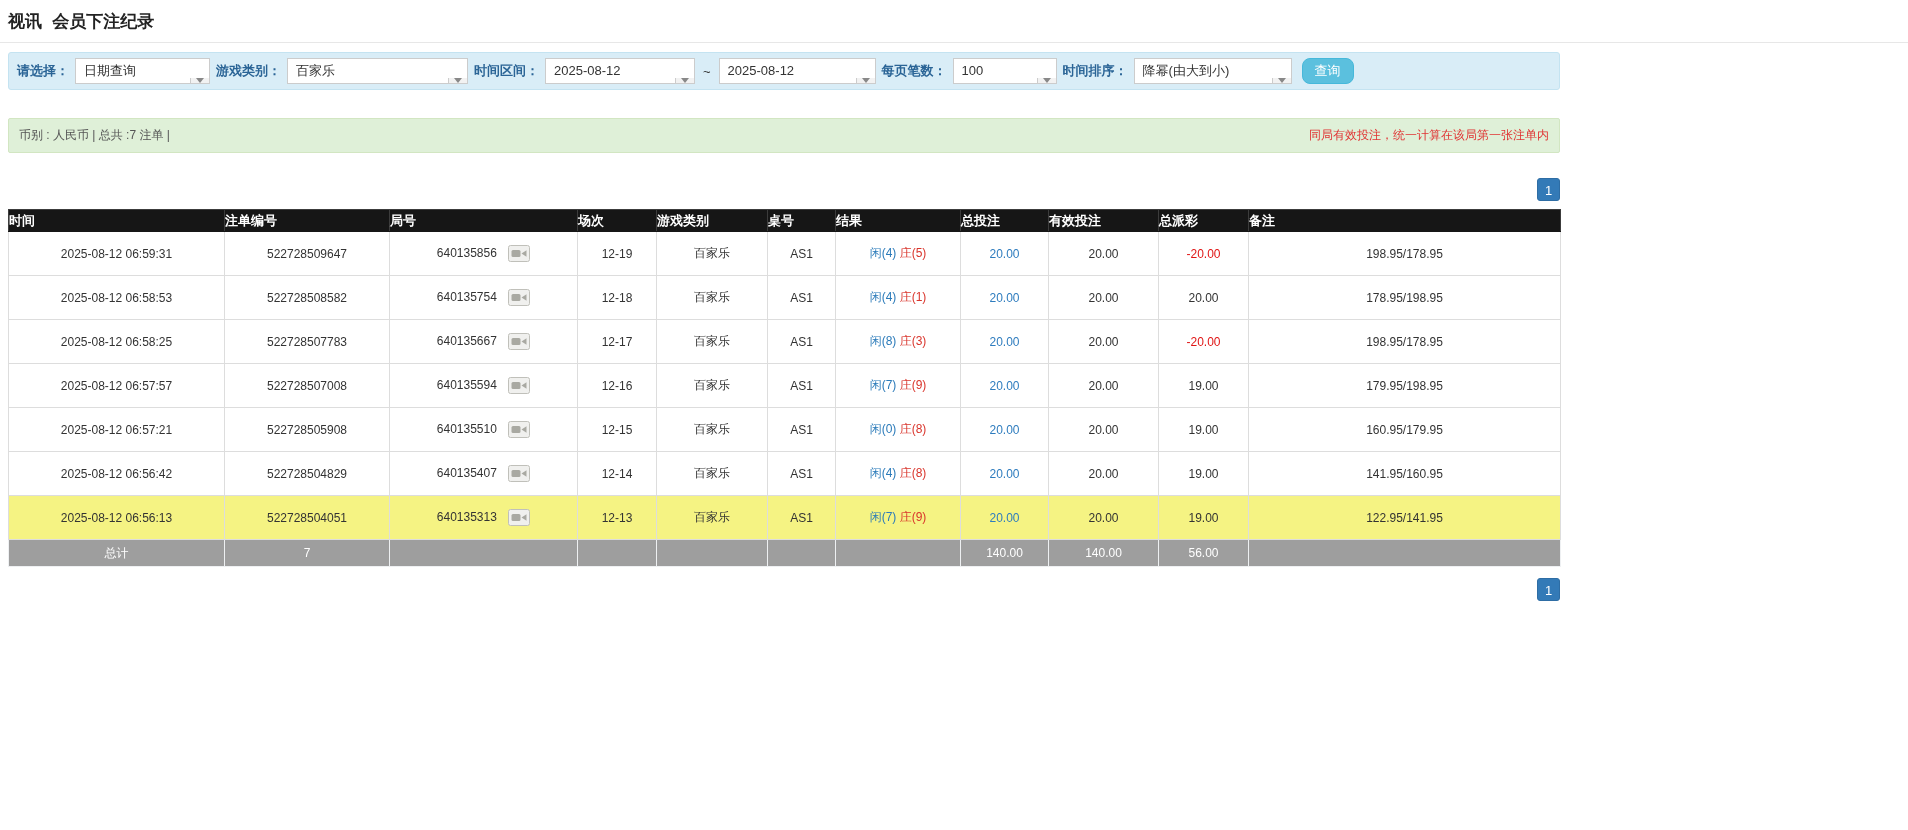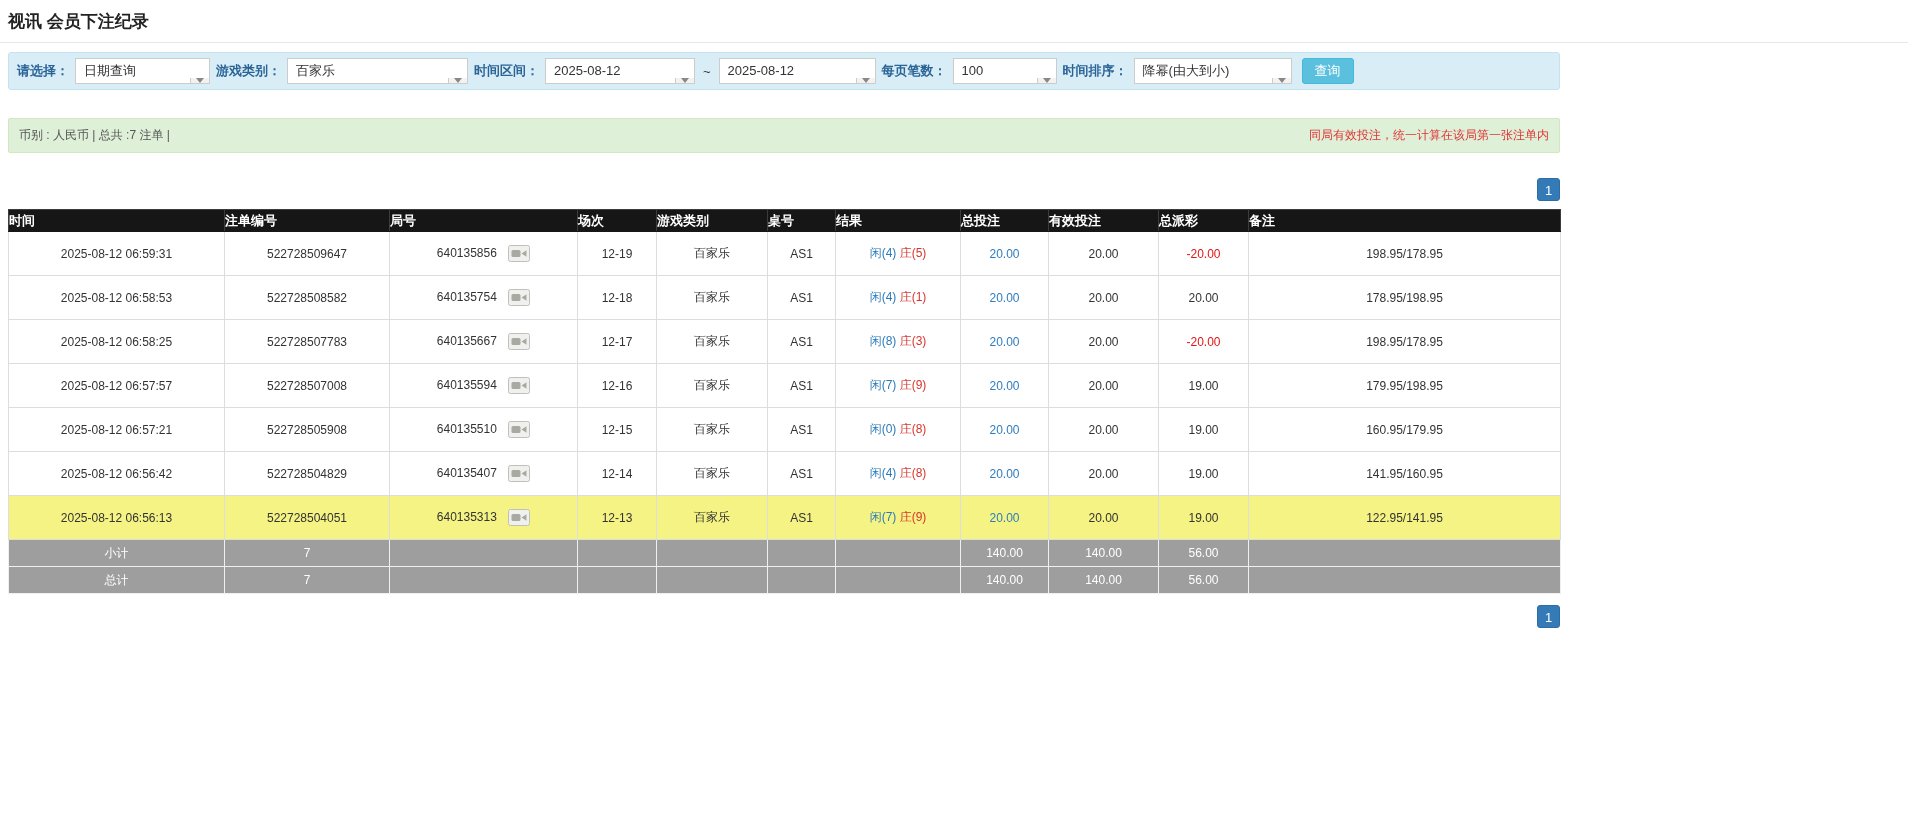--- a/index.html
+++ b/index.html
@@ -11,20 +11,21 @@
     min-width: 1908px;
   }
   .page-header {
     padding: 10px 8px 9px 8px;
     border-bottom: 1px solid #e7e7e7;
   }
   .page-header h1 {
     font-size: 17px;
     font-weight: bold;
     color: #222;
+    font-family: Liberation Mono, monospace;
   }
   .content { width: 1552px; margin: 2px 8px; }
 
   
   .filter-bar {
     margin-top: 9px;
     background: #d9edf7;
     border: 1px solid #c4e3f1;
     border-radius: 3px;
     padding: 5px 8px;
@@ -78,21 +79,21 @@
   .w-size   { width: 104px; }
   .w-sort   { width: 158px; }
   .tilde { color: #333; font-size: 13px; padding: 0 2px; }
   .search-btn {
     background: #5bc0de;
     border: 1px solid #46b8da;
     color: #fff;
     font-size: 13px;
     height: 26px;
     padding: 0 12px;
-    border-radius: 3px;
+    border-radius: 8px;
     cursor: pointer;
     margin-left: 4px;
   }
 
   
   .summary-bar {
     margin-top: 28px;
     background: #dff0d8;
     border: 1px solid #d2e6c2;
     border-radius: 2px;
@@ -458,33 +459,20 @@
     <td>
       <a class="bet-link">20.00</a>
     </td>
     <td>20.00</td>
     <td class="payout">19.00</td>
     <td>122.95/141.95</td>
   </tr>
 </tbody>
     <tfoot>
       <tr class="footer-row">
-        <td>小计</td>
-        <td>7</td>
-        <td></td>
-          <td></td>
-        <td></td>
-          <td></td>
-        <td></td>
-        <td>140.00</td>
-        <td>140.00</td>
-        <td>56.00</td>
-        <td></td>
-      </tr>
-      <tr class="footer-row">
         <td>总计</td>
         <td>7</td>
         <td></td>
           <td></td>
         <td></td>
           <td></td>
         <td></td>
         <td>140.00</td>
         <td>140.00</td>
         <td>56.00</td>

